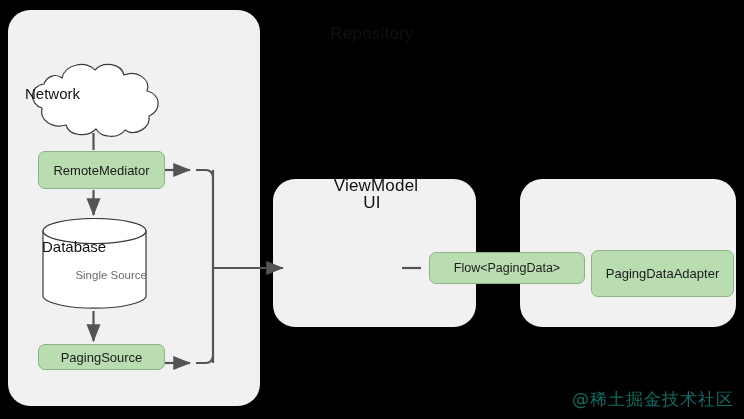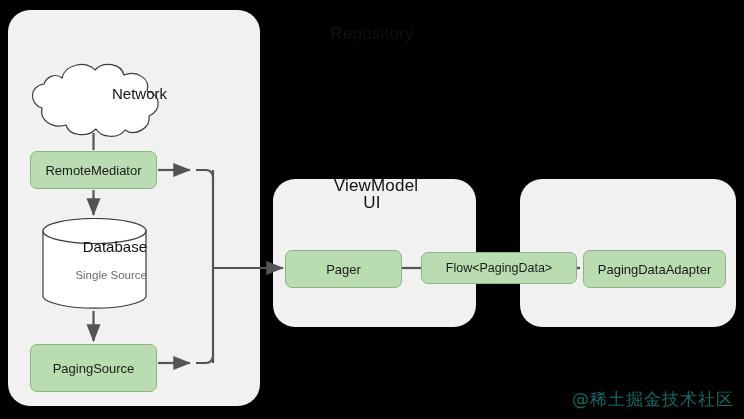--- a/index.html
+++ b/index.html
@@ -42,59 +42,60 @@
     background: #b9dcb0;
     border: 1px solid #8cb383;
     border-radius: 7px;
     box-sizing: border-box;
     display: flex;
     align-items: center;
     justify-content: center;
     color: #1b1b1b;
     font-size: 13px;
     white-space: nowrap;
+    margin-left: 8px;
   }
   #box-remotemediator  { left: 30px;  top: 151px; width: 127px; height: 38px; }
-  #box-pagingsource    { left: 30px;  top: 344px; width: 127px; height: 48px; }
+  #box-pagingsource    { left: 30px;  top: 344px; width: 127px; height: 26px; }
   #box-pager           { left: 285px; top: 250px; width: 117px; height: 38px; }
   #box-flow            { left: 421px; top: 252px; width: 156px; height: 32px; font-size: 12.5px; }
-  #box-adapter         { left: 583px; top: 250px; width: 143px; height: 38px; }
+  #box-adapter         { left: 583px; top: 250px; width: 143px; height: 47px; }
 
   
   #cloud {
     position: absolute;
     left: 25px;
     top: 58px;
     width: 142px;
     height: 80px;
   }
   #cloud-label {
     position: absolute;
     left: 25px;
     top: 85px;
     width: 142px;
-    text-align: right;
+    text-align: left;
     color: #111111;
     font-size: 15px;
   }
 
   
   #db {
     position: absolute;
     left: 42px;
     top: 218px;
     width: 105px;
     height: 92px;
   }
   #db-title {
     position: absolute;
     left: 42px;
     top: 238px;
     width: 105px;
-    text-align: right;
+    text-align: left;
     color: #111111;
     font-size: 15px;
   }
   #db-sub {
     position: absolute;
     left: 42px;
     top: 268px;
     width: 105px;
     text-align: right;
     color: #6c6c6c;
@@ -161,18 +162,17 @@
       <path d="M196 170 L206 170 A7 7 0 0 1 213 177"></path>
       <path d="M196 363 L206 363 A7 7 0 0 0 213 356"></path>
       <path d="M213 268 L283 268" marker-end="url(#arrow)"></path>
       <line x1="402" y1="268" x2="421" y2="268"></line>
       <line x1="554" y1="268" x2="580" y2="268" marker-end="url(#arrow)"></line>
     </g>
   </svg>
 
   <div class="gbox" id="box-remotemediator">RemoteMediator</div>
   <div class="gbox" id="box-pagingsource">PagingSource</div>
-  <div class="gbox" id="box-pager">Pager</div>
   <div class="gbox" id="box-flow">Flow&lt;PagingData&gt;</div>
   <div class="gbox" id="box-adapter">PagingDataAdapter</div>
 
   <div id="watermark">@稀土掘金技术社区</div>
 </div>
 
 </body></html>

